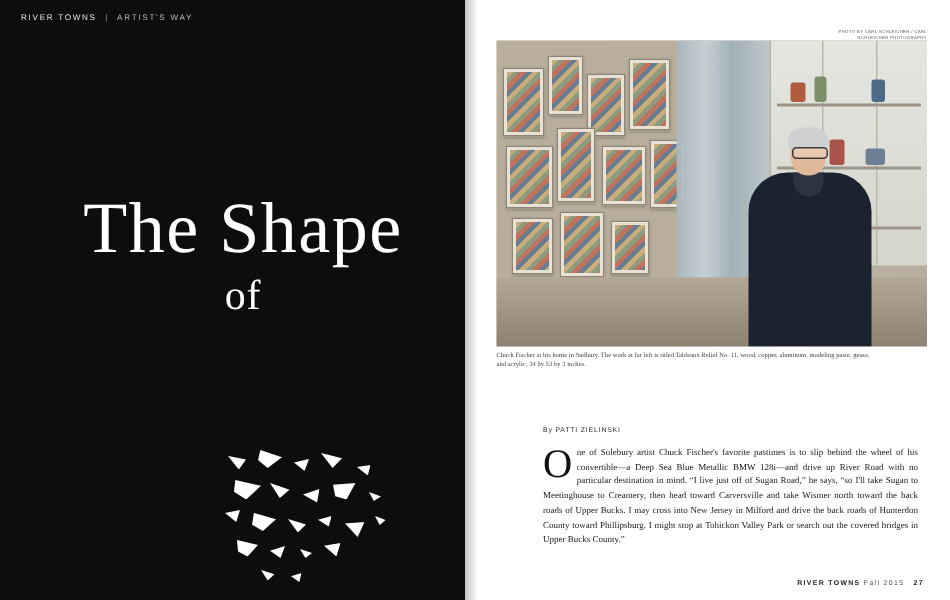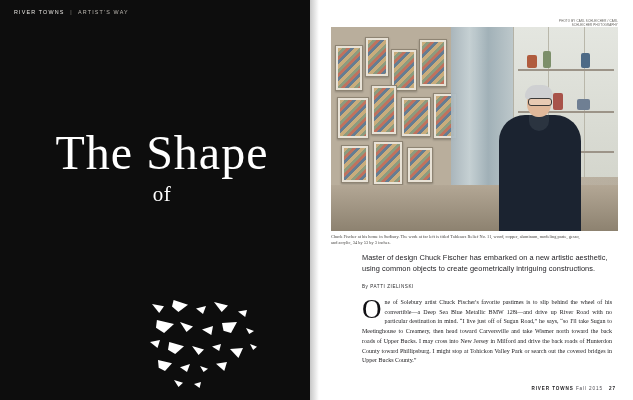--- a/index.html
+++ b/index.html
@@ -60,21 +60,21 @@
     font-weight: normal;
     color: #ffffff;
     line-height: 0.92;
     letter-spacing: 0.5px;
   }
   .title-line.l1 {
     font-size: 48px;
     letter-spacing: 1px;
   }
   .title-line.l2 {
-    font-size: 21px;
+    font-size: 28px;
     margin-top: 10px;
   }
   .title-line.l3 {
     font-size: 48px;
     margin-top: 6px;
   }
 
   
   .shards {
     position: absolute;
@@ -398,21 +398,20 @@
         <div class="man-head"></div>
         <div class="man-hair"></div>
         <div class="man-glasses"></div>
       </div>
     </div>
 
     <div class="photo-credit">PHOTO BY CARL SCHLEICHER / CARL SCHLEICHER PHOTOGRAPHY</div>
 
     <div class="photo-caption">Chuck Fischer at his home in Sudbury. The work at far left is titled Tableaux Relief No. 11, wood, copper, aluminum, modeling paste, gesso, and acrylic, 34 by 53 by 3 inches.</div>
 
-    <div class="deck">Master of design Chuck Fischer has embarked on a new artistic aesthetic, using common objects to create geometrically intriguing constructions.</div>
 
     <div class="byline">By PATTI ZIELINSKI</div>
 
     <div class="body-col">
       <span class="dropcap">O</span><span>ne of Solebury artist Chuck Fischer's favorite pastimes is to slip behind the wheel of his convertible—a Deep Sea Blue Metallic BMW 128i—and drive up River Road with no particular destination in mind. “I live just off of Sugan Road,” he says, “so I'll take Sugan to Meetinghouse to Creamery, then head toward Carversville and take Wismer north toward the back roads of Upper Bucks. I may cross into New Jersey in Milford and drive the back roads of Hunterdon County toward Phillipsburg. I might stop at Tohickon Valley Park or search out the covered bridges in Upper Bucks County.”</span>
     </div>
 
     <div class="folio">
       <span class="mag">RIVER TOWNS</span>
       <span class="issue">Fall 2015</span>

